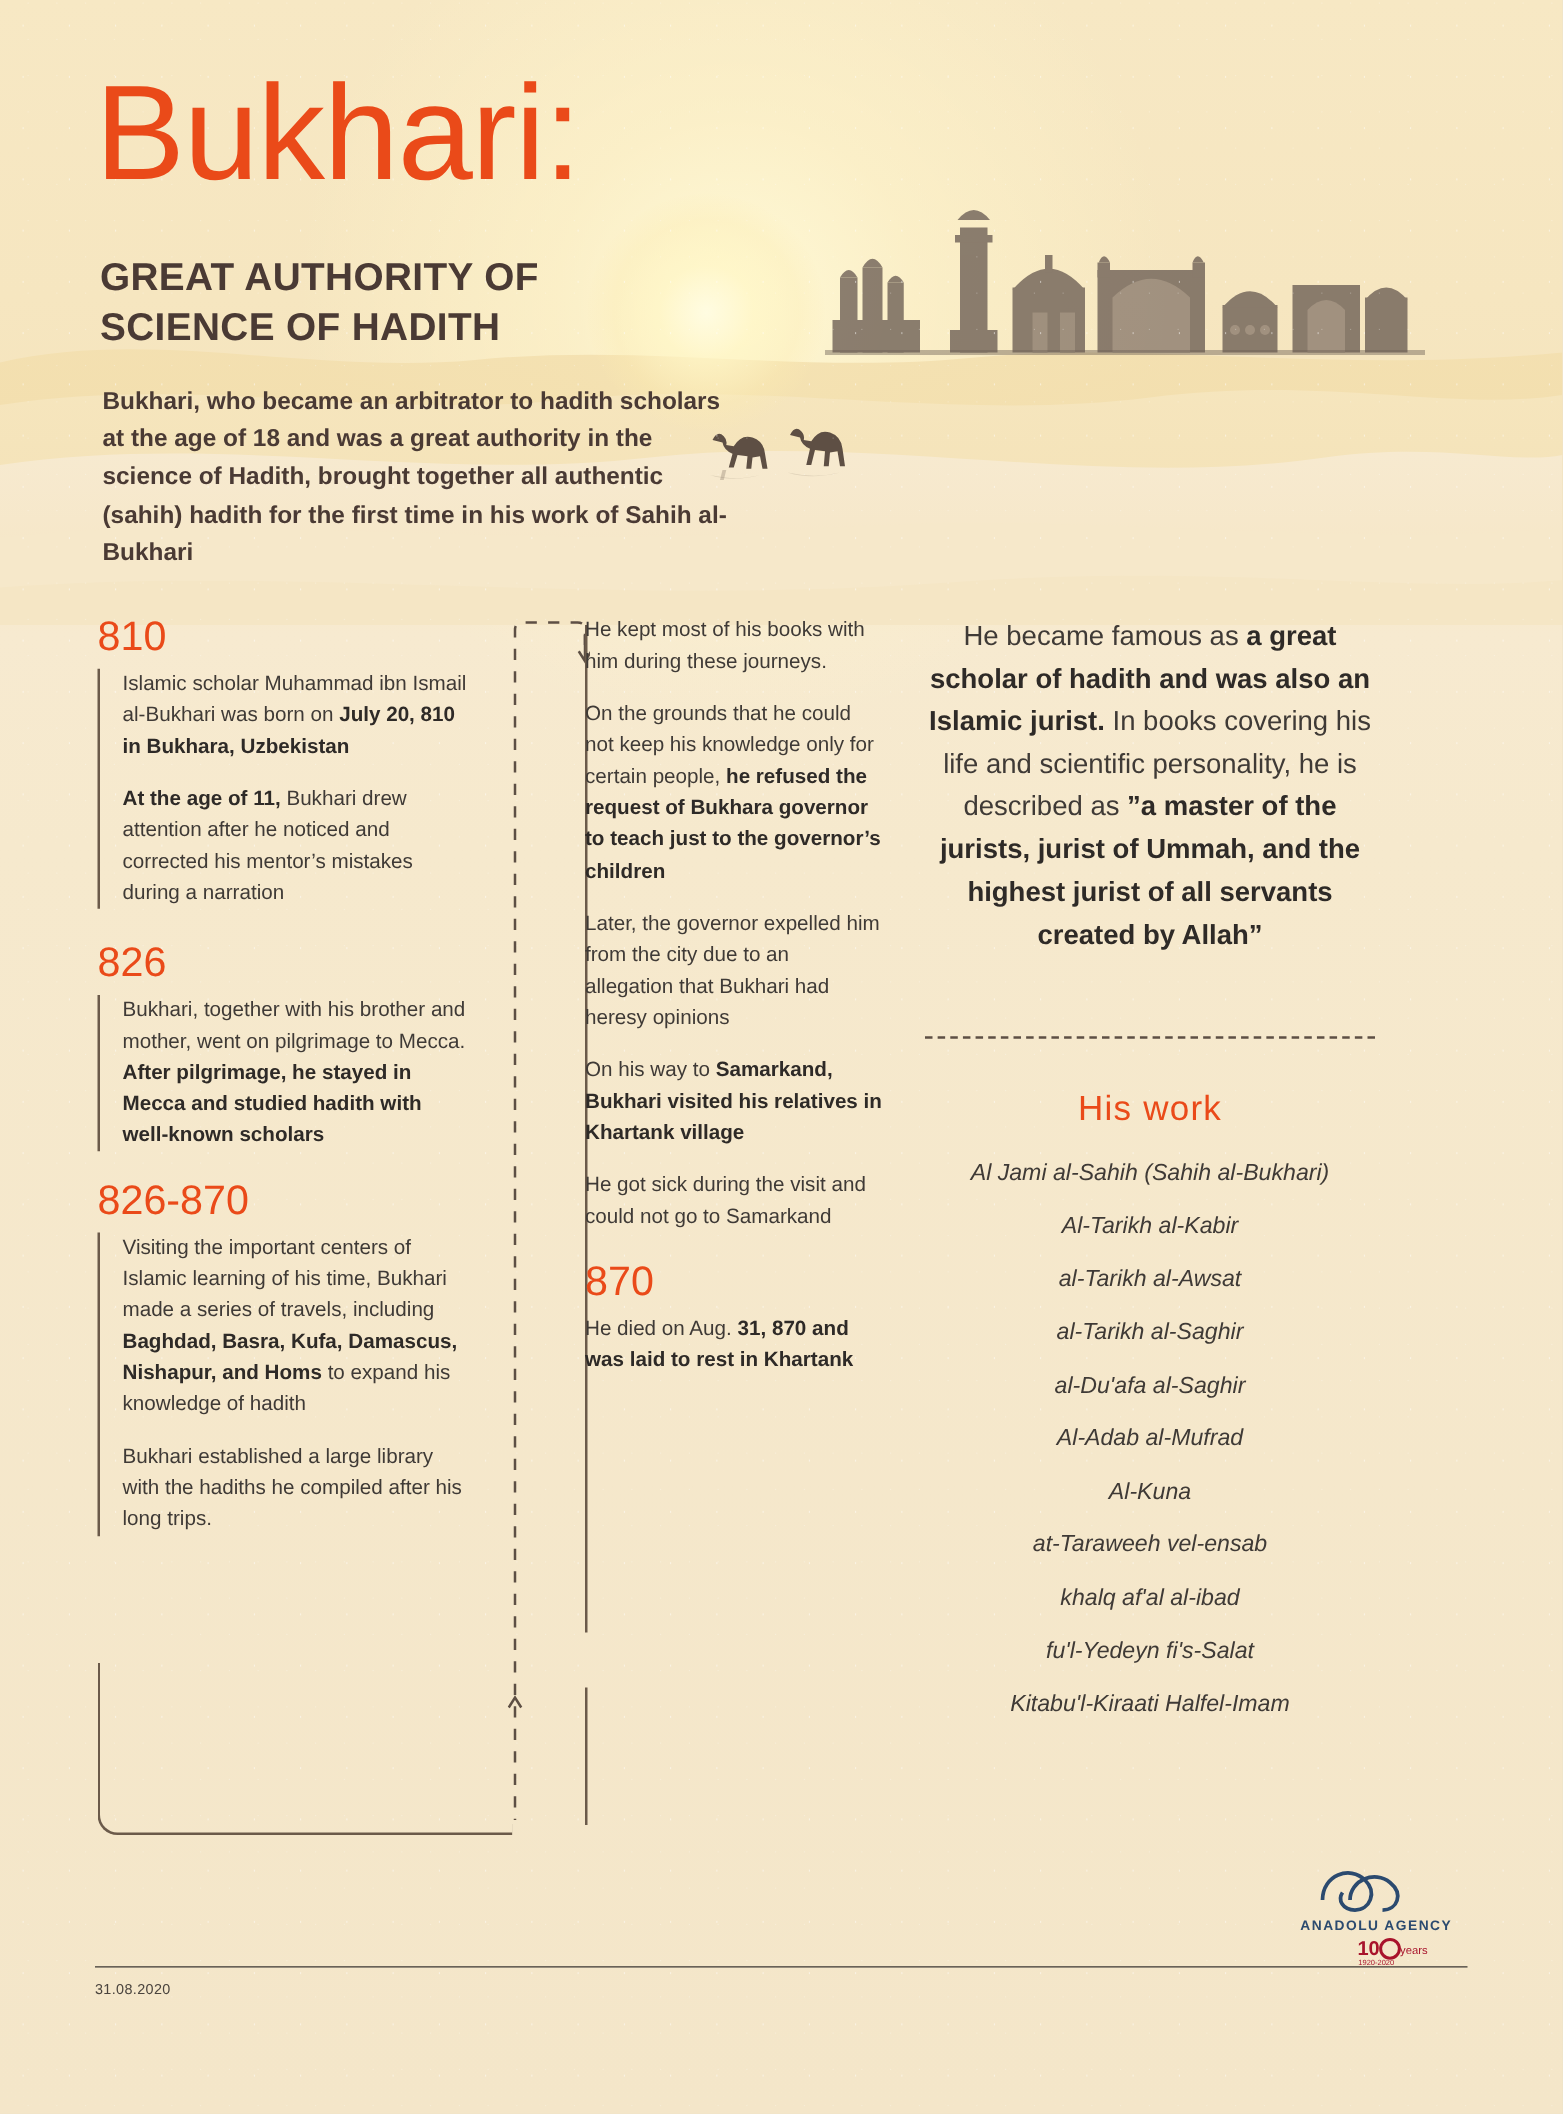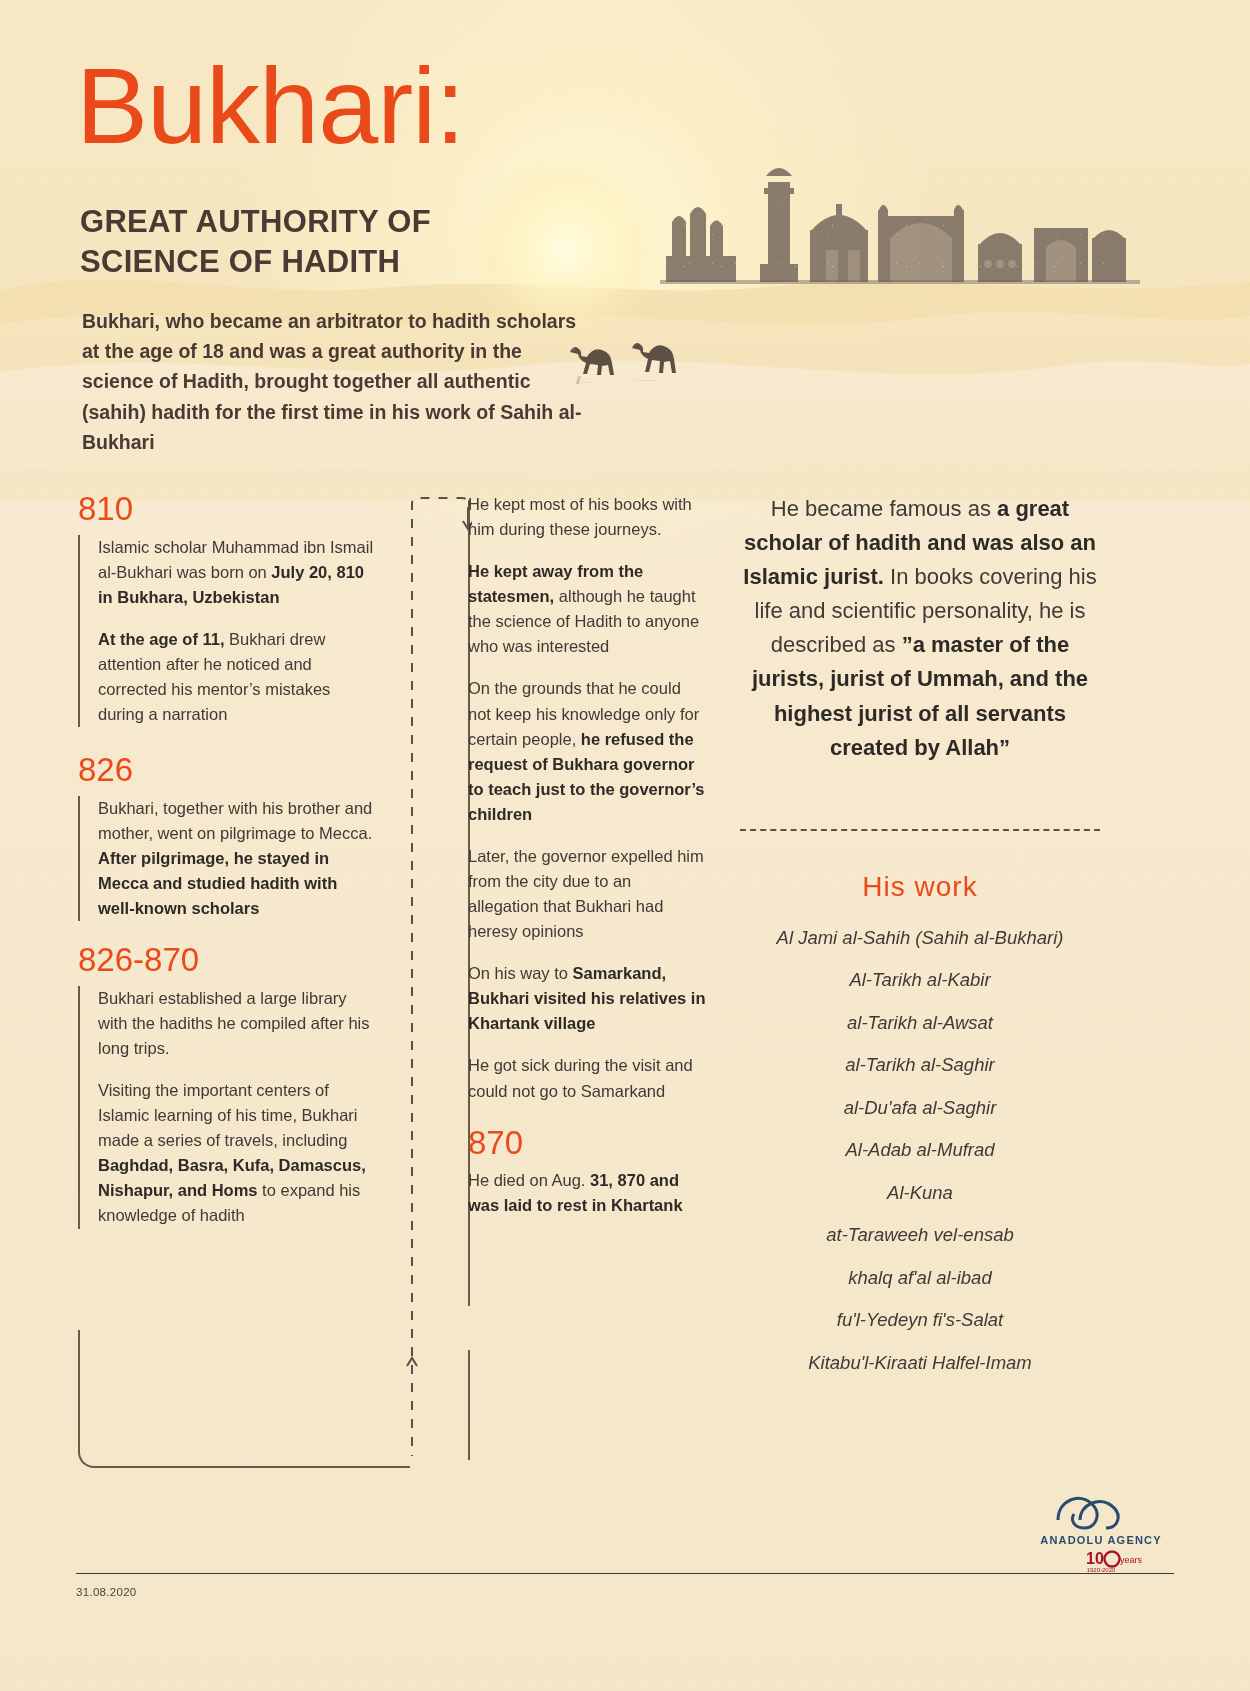--- a/index.html
+++ b/index.html
@@ -276,30 +276,29 @@
     <div class="year-block" style="margin-top:26px;">
       <div class="year">826</div>
       <div class="entries">
         <p class="p">Bukhari, together with his brother and mother, went on pilgrimage to Mecca. <b>After pilgrimage, he stayed in Mecca and studied hadith with well-known scholars</b></p>
       </div>
     </div>
 
     <div class="year-block" style="margin-top:22px;">
       <div class="year">826-870</div>
       <div class="entries">
+        <p class="p">Visiting the important centers of Islamic learning of his time, Bukhari made a series of travels, including <b>Baghdad, Basra, Kufa, Damascus, Nishapur, and Homs</b> to expand his knowledge of hadith</p>
         <p class="p">Bukhari established a large library with the hadiths he compiled after his long trips.</p>
-        <p class="p">Visiting the important centers of Islamic learning of his time, Bukhari made a series of travels, including <b>Baghdad, Basra, Kufa, Damascus, Nishapur, and Homs</b> to expand his knowledge of hadith</p>
       </div>
     </div>
   </div>
 
   <div class="col col2">
     <div class="entries noline">
       <p class="p">He kept most of his books with him during these journeys.</p>
-      <p class="p"><b>He kept away from the statesmen,</b> although he taught the science of Hadith to anyone who was interested</p>
       <p class="p">On the grounds that he could not keep his knowledge only for certain people, <b>he refused the request of Bukhara governor to teach just to the governor’s children</b></p>
       <p class="p">Later, the governor expelled him from the city due to an allegation that Bukhari had heresy opinions</p>
       <p class="p">On his way to <b>Samarkand, Bukhari visited his relatives in Khartank village</b></p>
       <p class="p">He got sick during the visit and could not go to Samarkand</p>
     </div>
     <div class="year-block" style="margin-top:22px;">
       <div class="year">870</div>
       <div class="entries noline">
         <p class="p">He died on Aug. <b>31, 870 and was laid to rest in Khartank</b></p>
       </div>

